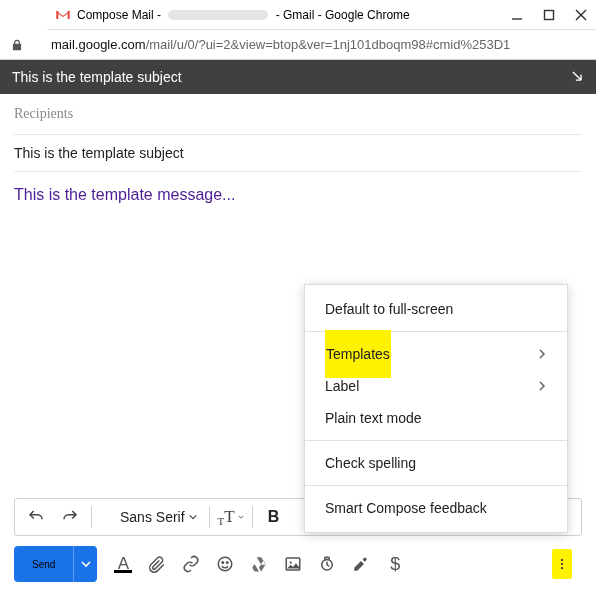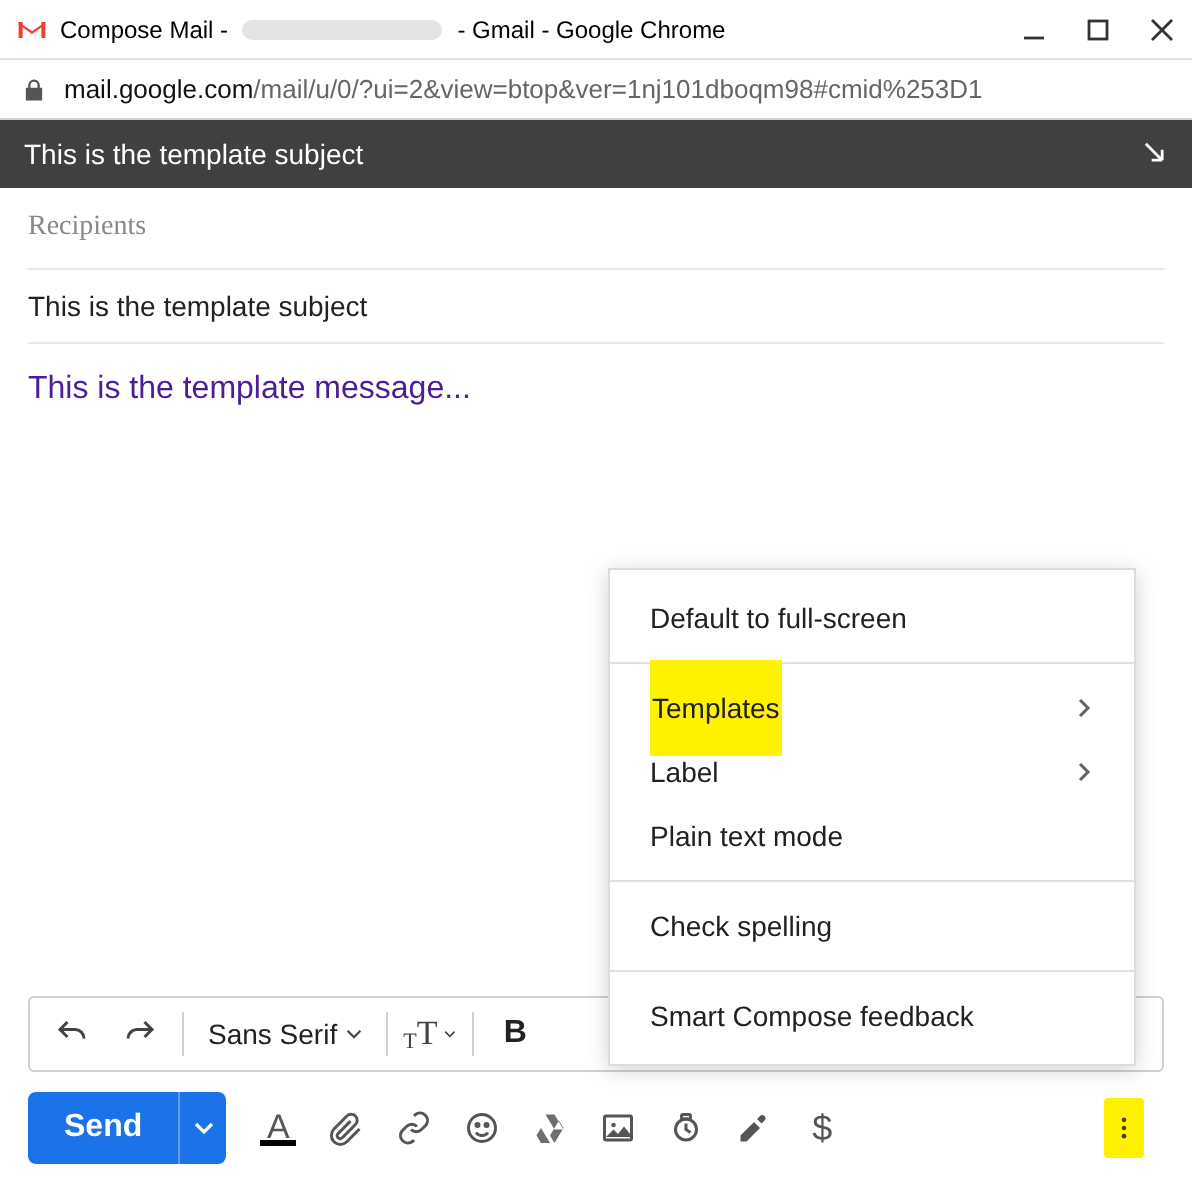--- a/index.html
+++ b/index.html
@@ -12,36 +12,37 @@
     background:#fff;
     position:relative;
     overflow:hidden;
   }
   
   .titlebar {
     height:30px; display:flex; align-items:center;
     padding:0 8px;
     background:#fff;
     border-bottom:1px solid #e0e0e0;
+    margin-left:47px;
   }
   .titlebar .mlogo { width:16px; height:16px; display:inline-block; margin-right:6px; }
   .titlebar .title { flex:1; font-size:12px; color:#000; white-space:nowrap; overflow:hidden; }
   .smudge { display:inline-block; width:100px; height:10px; background:#e4e4e4; border-radius:5px; vertical-align:middle; margin:0 4px;}
   .winbtns { display:flex; gap:18px; align-items:center; }
   .winbtn { width:14px; height:14px; display:flex; align-items:center; justify-content:center; color:#333; }
   .winbtn svg { width:12px; height:12px; }
 
   .addrbar {
     height:30px; display:flex; align-items:center;
     padding:0 10px;
     background:#fff;
     border-bottom:1px solid #d0d0d0;
   }
   .lockicon { width:14px; height:14px; margin-right:8px; color:#555; }
-  .url { font-size:13px; color:#666; }
+  .url { font-size:13px; color:#666;margin-left:19px; }
   .url .host { color:#111; }
 
   
   .compose-header {
     background:#404040; color:#fff;
     height:34px; display:flex; align-items:center; justify-content:space-between;
     padding:0 12px; font-size:14px;
   }
   .pop-arrow svg { width:14px; height:14px; stroke:#fff; }
 
@@ -69,36 +70,36 @@
     height:38px;
     border:1px solid #d0d0d0;
     border-radius:3px;
     display:flex; align-items:center;
     padding:0 8px; gap:8px;
     background:#fff;
   }
   .tb-btn { display:flex; align-items:center; justify-content:center; width:26px; height:26px; color:#444; }
   .tb-btn svg { width:18px; height:18px; }
   .tb-sep { width:1px; height:22px; background:#d0d0d0; }
-  .fontname { font-size:14px; padding:0 4px; display:flex; align-items:center; gap:4px;}
+  .fontname { font-size:14px; padding:0 4px; display:flex; align-items:center; gap:4px;margin-left:16px;}
   .dropcaret { width:8px; height:8px; }
   .sizeT { font-family: 'Times New Roman', serif; font-size:14px; display:flex; align-items:flex-end;}
   .sizeT .small{ font-size:11px;}
   .boldB { font-weight:bold; font-size:16px; width:26px; text-align:center;}
 
   
   .bottom-bar {
     position:absolute; left:14px; right:14px; bottom:12px;
     height:40px;
     display:flex; align-items:center;
   }
   .send-group { display:flex; }
   .send-btn {
-    background:#1a73e8; color:#ffffff; border:none;
-    font-size:16px; font-weight:700;
+    background:#1a73e8; color:#000000; border:none;
+    font-size:10px; font-weight:400;
     height:36px; padding:0 18px;
     border-radius:4px 0 0 4px;
     cursor:pointer;
   }
   .send-more {
     background:#1a73e8; color:#fff; border:none;
     border-left:1px solid rgba(255,255,255,0.3);
     width:24px; height:36px;
     border-radius:0 4px 4px 0;
     display:flex; align-items:center; justify-content:center;

